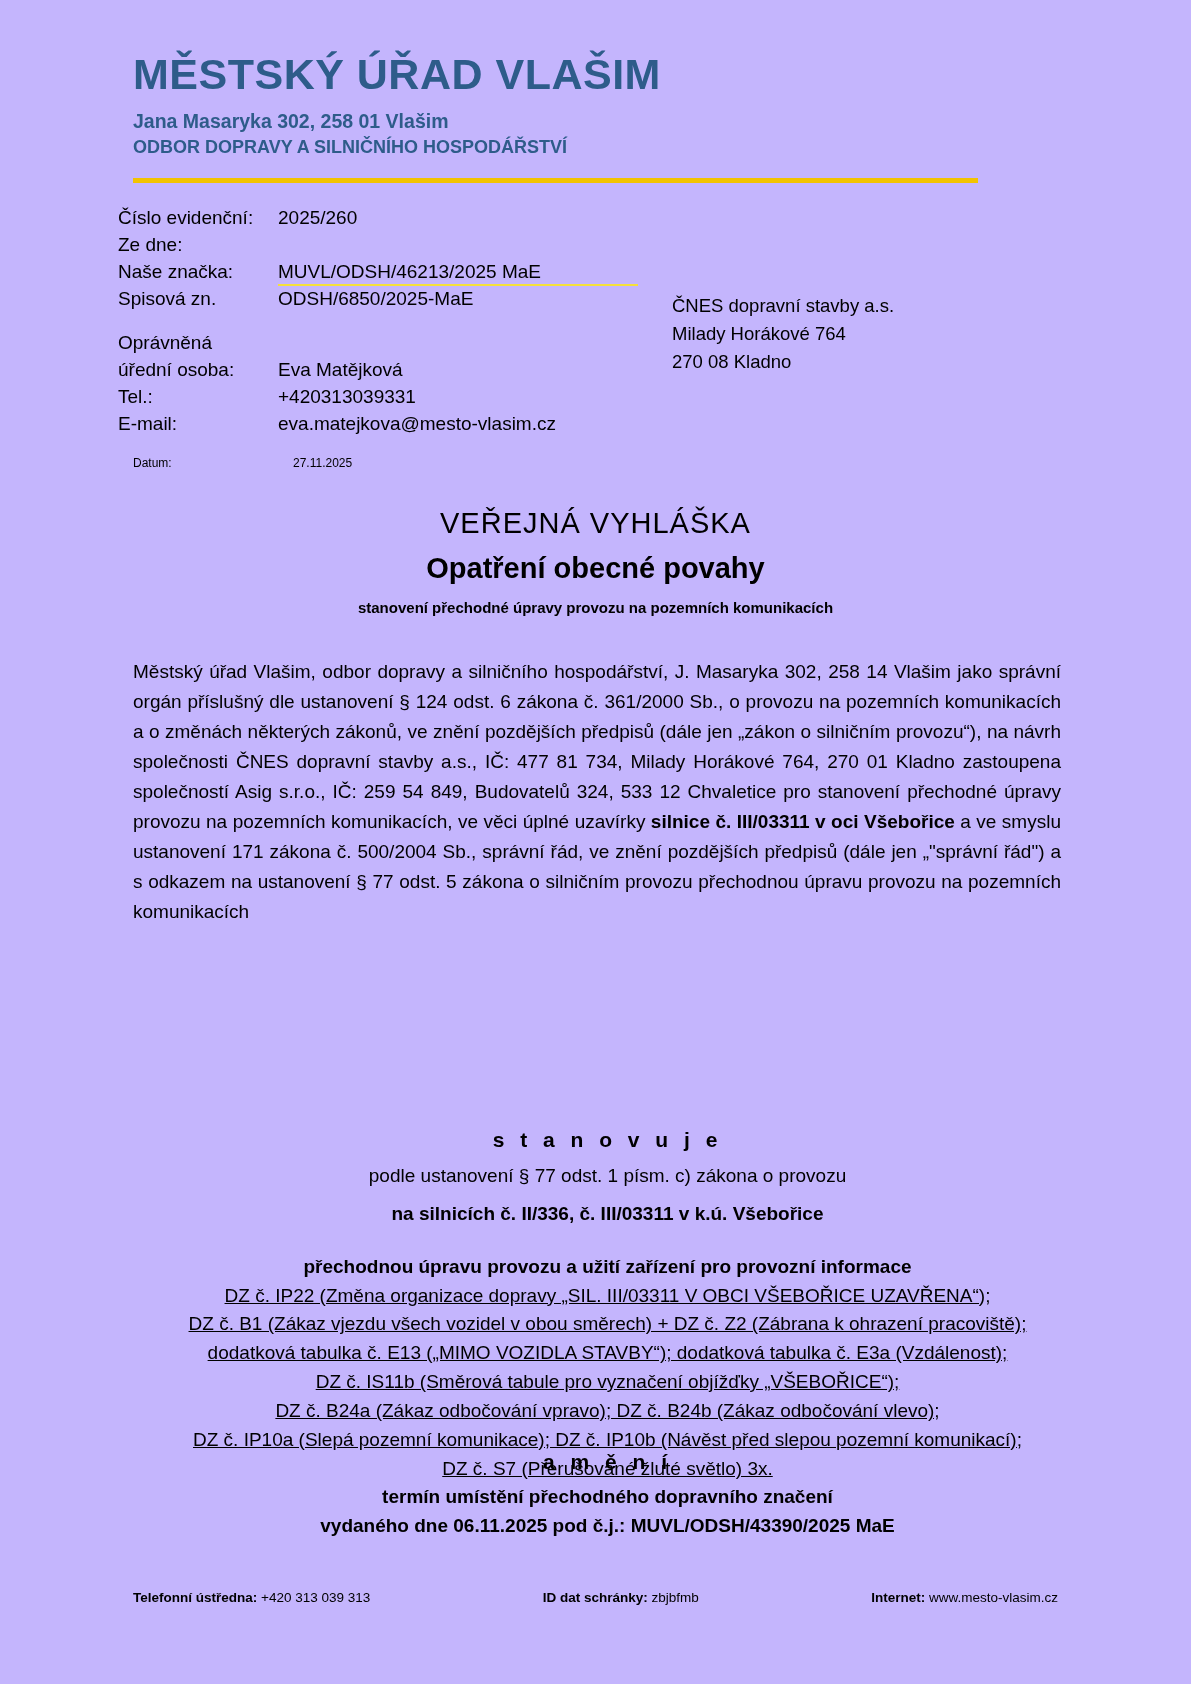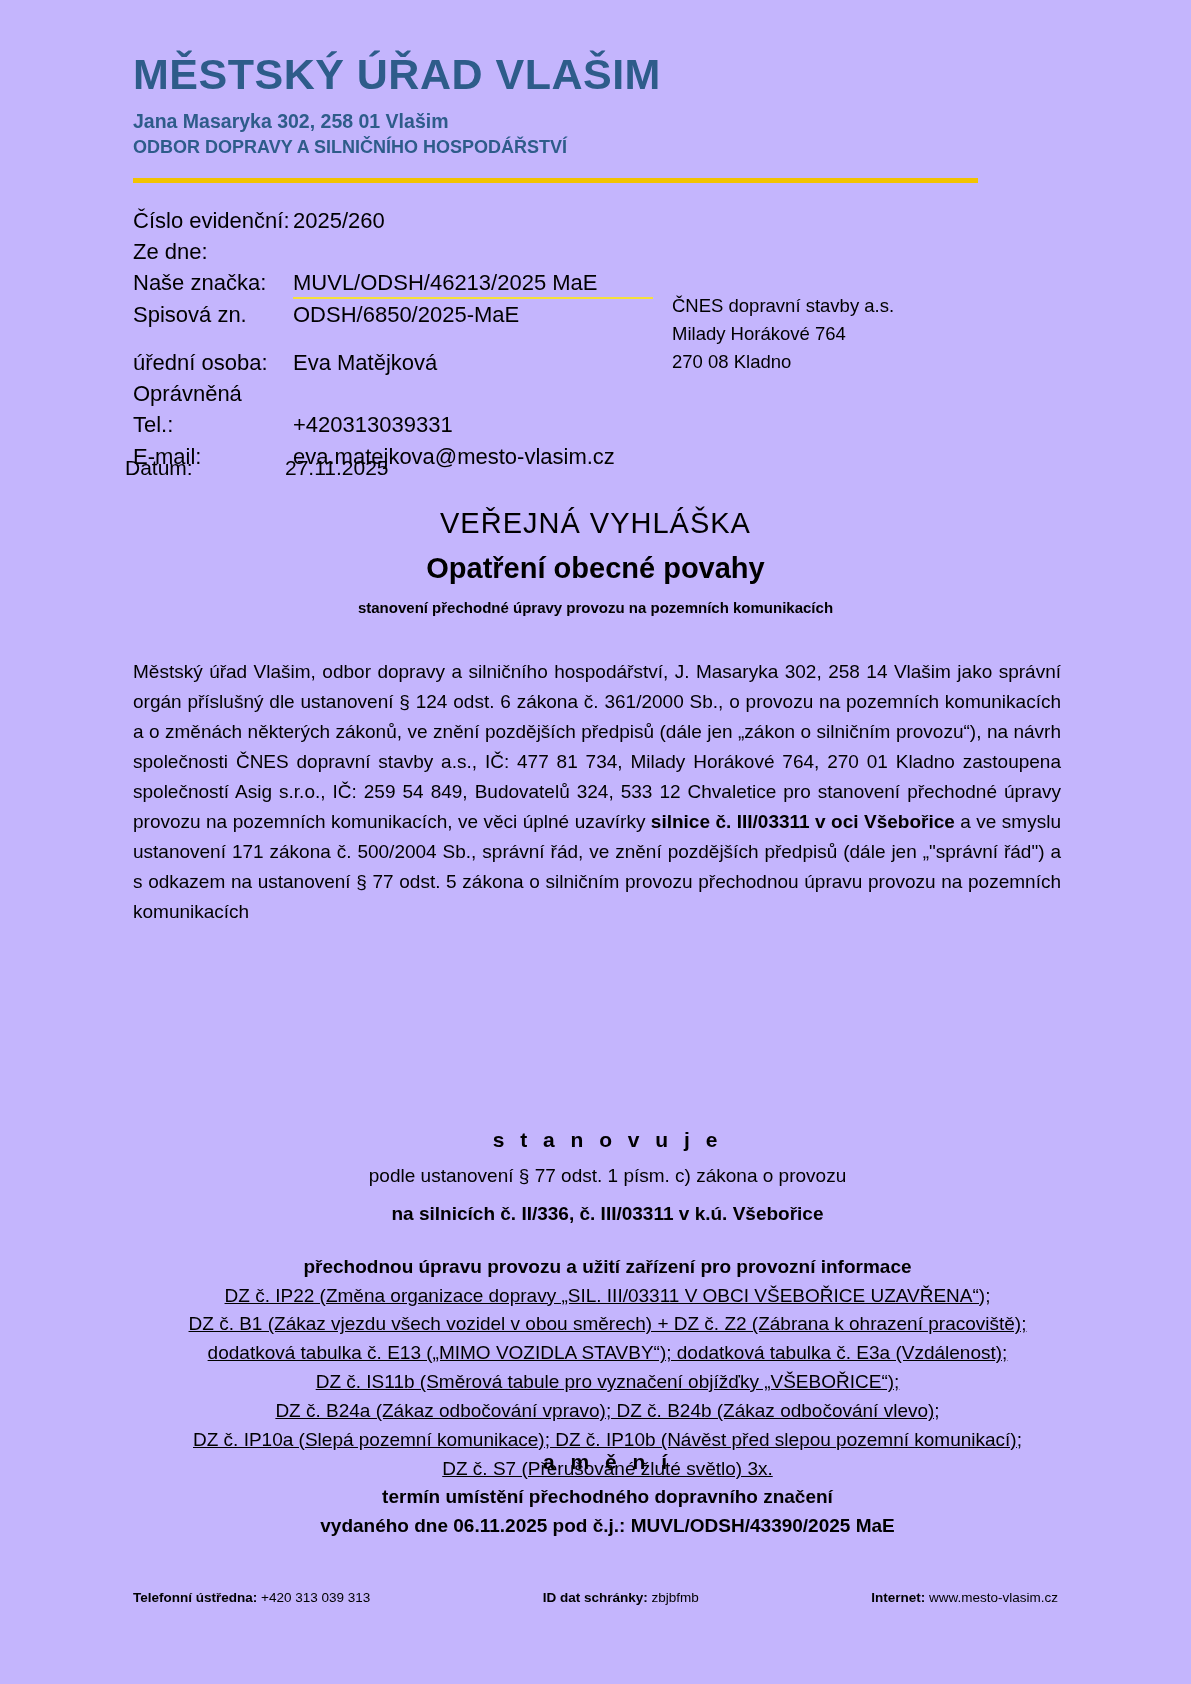--- a/index.html
+++ b/index.html
@@ -56,24 +56,24 @@
     left: 133px;
     top: 178px;
     width: 845px;
     height: 5px;
     background: #f2c300;
   }
 
   
   .meta {
     position: absolute;
-    left: 133px;
+    left: 118px;
     top: 205px;
     width: 520px;
-    font-size: 22px;
+    font-size: 19px;
     line-height: 1.42;
   }
   .meta-row {
     display: flex;
   }
   .meta-label {
     width: 160px;
     flex: 0 0 160px;
   }
   .meta-value {
@@ -93,24 +93,24 @@
     left: 672px;
     top: 292px;
     font-size: 18.5px;
     line-height: 1.52;
     white-space: nowrap;
   }
 
   
   .date-row {
     position: absolute;
-    left: 125px;
+    left: 133px;
     top: 456px;
     width: 520px;
-    font-size: 21px;
+    font-size: 12px;
     display: flex;
   }
 
   
   .titles {
     position: absolute;
     left: 133px;
     top: 505px;
     width: 925px;
     text-align: center;
@@ -215,26 +215,26 @@
     <div class="meta-row">
       <span class="meta-label">Naše značka:</span>
       <span class="meta-value hl-underline">MUVL/ODSH/46213/2025 MaE</span>
     </div>
     <div class="meta-row">
       <span class="meta-label">Spisová zn.</span>
       <span class="meta-value">ODSH/6850/2025-MaE</span>
     </div>
     <div class="meta-gap"></div>
     <div class="meta-row">
+      <span class="meta-label">Oprávněná</span>
+      <span class="meta-value"></span>
+    </div>
+    <div class="meta-row">
       <span class="meta-label">úřední osoba:</span>
       <span class="meta-value">Eva Matějková</span>
-    </div>
-    <div class="meta-row">
-      <span class="meta-label">Oprávněná</span>
-      <span class="meta-value"></span>
     </div>
     <div class="meta-row">
       <span class="meta-label">Tel.:</span>
       <span class="meta-value">+420313039331</span>
     </div>
     <div class="meta-row">
       <span class="meta-label">E-mail:</span>
       <span class="meta-value">eva.matejkova@mesto-vlasim.cz</span>
     </div>
   </div>

